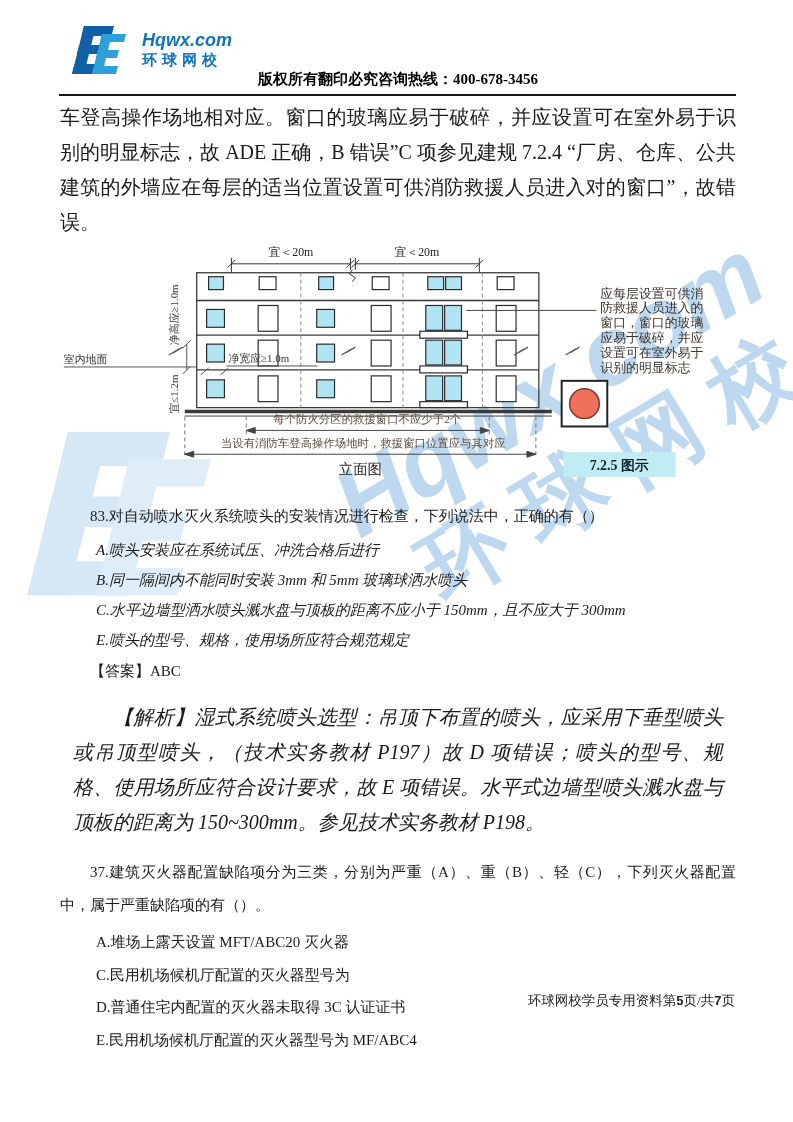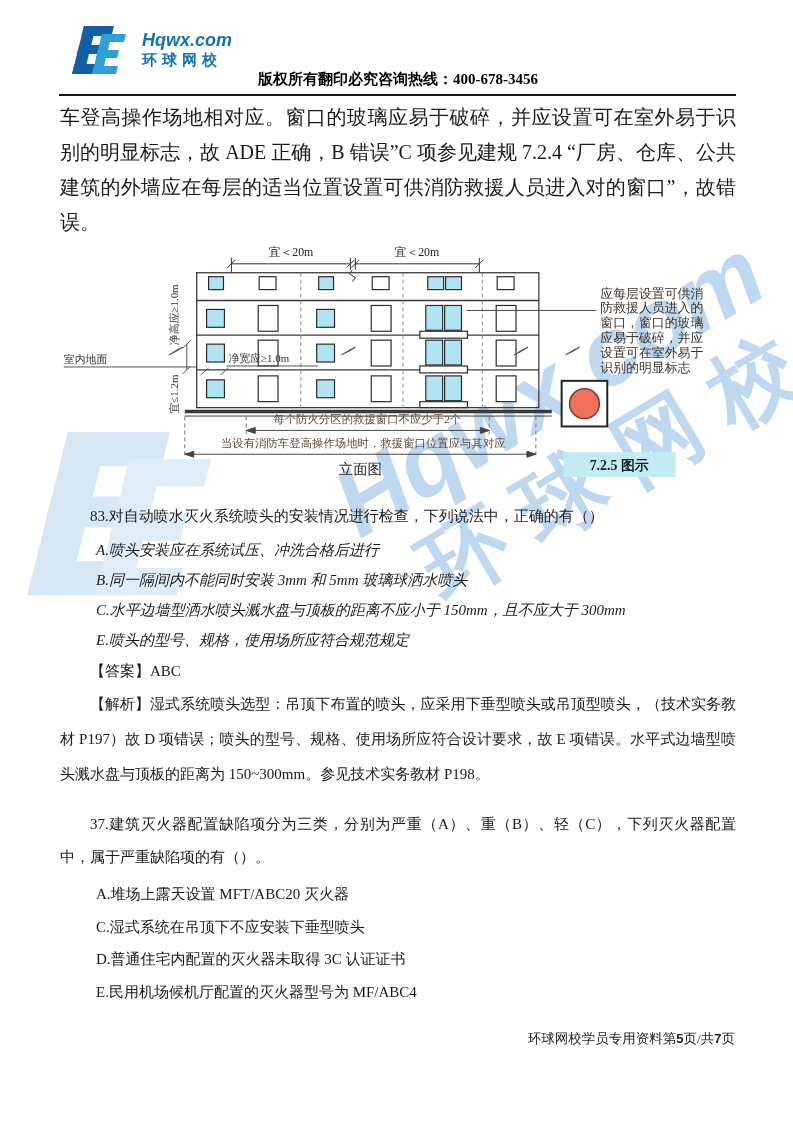--- a/index.html
+++ b/index.html
@@ -37,24 +37,24 @@
 
   
   .content{position:absolute;left:60px;top:100px;width:676px;}
   .para{font-size:20px;line-height:35px;text-align:justify;margin:0;}
   .figure{position:relative;width:690px;height:240px;margin:2px 0 8px -5px;}
   .stem{font-size:15px;line-height:30px;text-indent:2em;text-align:justify;margin:19px 0 4px 0;}
   .stem2{font-size:15px;line-height:33px;text-indent:2em;text-align:justify;margin:16px 0 4px 0;}
   .opt{font-size:15px;line-height:30px;padding-left:36px;font-style:italic;}
   .opt2{font-size:15px;line-height:32.5px;padding-left:36px;}
   .answer{font-size:15px;line-height:32px;padding-left:30px;}
-  .analysis{font-size:15px;line-height:35px;text-indent:2em;text-align:justify;margin:0;}
-
-  
-  .footer{position:absolute;right:58px;top:1030px;font-size:13.5px;color:#222;white-space:nowrap;}
+  .analysis{font-size:20px;line-height:35px;text-indent:2em;text-align:justify;margin:13px;font-style:italic;}
+
+  
+  .footer{position:absolute;right:58px;top:992px;font-size:13.5px;color:#222;white-space:nowrap;}
   .footer b{font-family:"Liberation Sans",sans-serif;font-size:13px;}
 
   
   svg text{font-family:"Liberation Serif",serif;}
 </style>
 </head>
 <body>
 
 <div class="page">
 
@@ -244,21 +244,21 @@
       <div class="opt">B.同一隔间内不能同时安装 3mm 和 5mm 玻璃球洒水喷头</div>
       <div class="opt">C.水平边墙型洒水喷头溅水盘与顶板的距离不应小于 150mm，且不应大于 300mm</div>
       <div class="opt">E.喷头的型号、规格，使用场所应符合规范规定</div>
       <div class="answer">【答案】ABC</div>
       <p class="analysis">【解析】湿式系统喷头选型：吊顶下布置的喷头，应采用下垂型喷头或吊顶型喷头，（技术实务教材 P197）故 D 项错误；喷头的型号、规格、使用场所应符合设计要求，故 E 项错误。水平式边墙型喷头溅水盘与顶板的距离为 150~300mm。参见技术实务教材 P198。</p>
     </div>
 
     <div>
       <div class="stem2">37.建筑灭火器配置缺陷项分为三类，分别为严重（A）、重（B）、轻（C），下列灭火器配置中，属于严重缺陷项的有（）。</div>
       <div class="opt2">A.堆场上露天设置 MFT/ABC20 灭火器</div>
-      <div class="opt2">C.湿式系统在吊顶下不应安装下垂型喷头</div>
+      <div class="opt2">C.民用机场候机厅配置的灭火器型号为</div>
       <div class="opt2">D.普通住宅内配置的灭火器未取得 3C 认证证书</div>
       <div class="opt2">E.民用机场候机厅配置的灭火器型号为 MF/ABC4</div>
     </div>
   </div>
 
   <div class="footer"><span>环球网校学员专用资料第</span><b>5</b><span>页/共</span><b>7</b><span>页</span></div>
 
 </div>
 
 </body></html>

